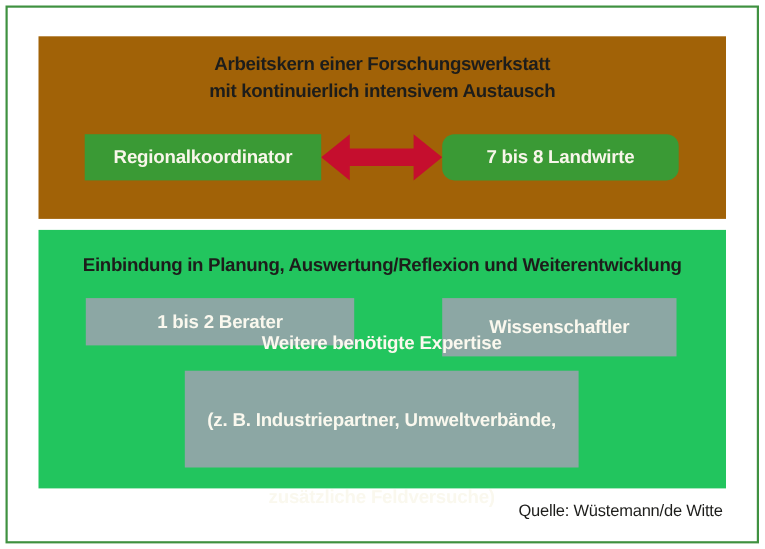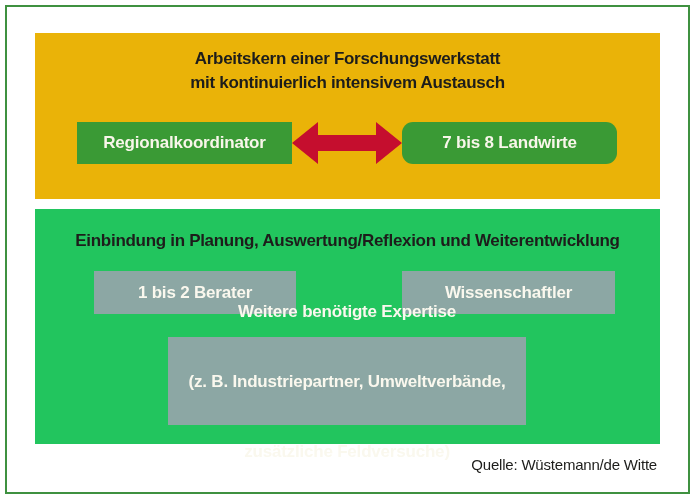--- a/index.html
+++ b/index.html
@@ -18,21 +18,21 @@
     pointer-events: none;
   }
   .panel {
     position: absolute;
     left: 35px;
     width: 625px;
   }
   .panel-top {
     top: 33px;
     height: 166px;
-    background: #eab308;
+    background: #a16207;
   }
   .panel-bottom {
     top: 209px;
     height: 235px;
     background: #22c55e;
   }
   .panel-title {
     position: absolute;
     left: 0; right: 0;
     text-align: center;
@@ -69,22 +69,22 @@
     background: #8ca7a4;
     color: #faf8ee;
     font-weight: bold;
     font-size: 17px;
     letter-spacing: -0.2px;
     display: flex;
     align-items: center;
     justify-content: center;
     text-align: center;
   }
-  .tbox-advisors   { left: 43px;  top: 62px;  width: 202px; height: 43px; margin-left: 16px; }
-  .tbox-scientists { left: 367px; top: 62px;  width: 213px; height: 43px; }
+  .tbox-advisors   { left: 43px;  top: 62px;  width: 244px; height: 43px; }
+  .tbox-scientists { left: 367px; top: 62px;  width: 213px; height: 53px; }
   .tbox-expertise  {
     left: 133px; top: 128px; width: 358px; height: 88px;
     flex-direction: column;
     line-height: 27px;
     gap: 43px;
   }
   .source {
     position: absolute;
     right: 38px;
     top: 456px;

